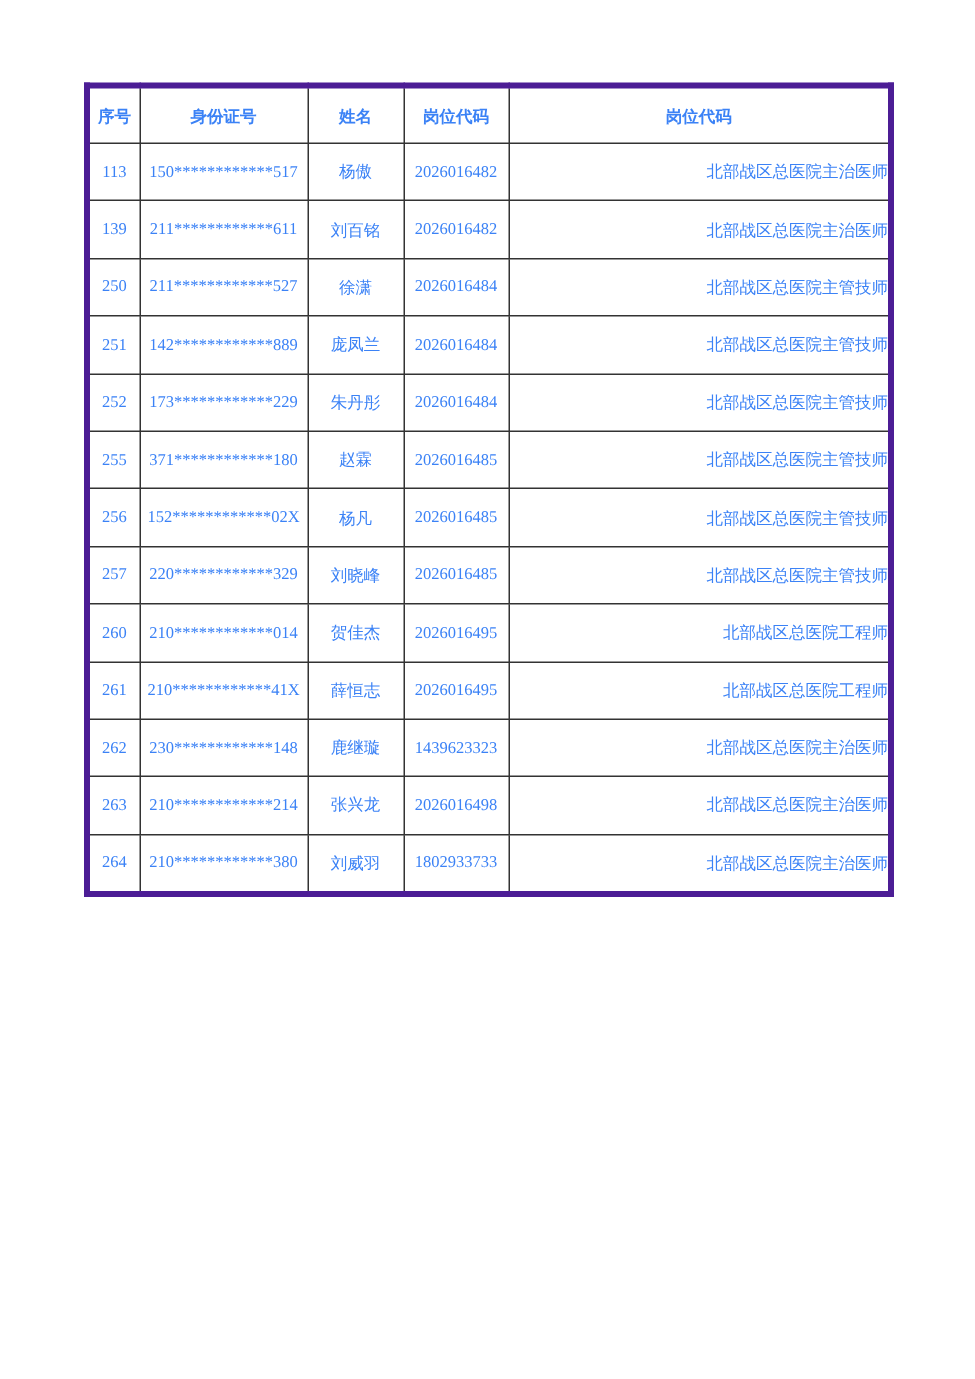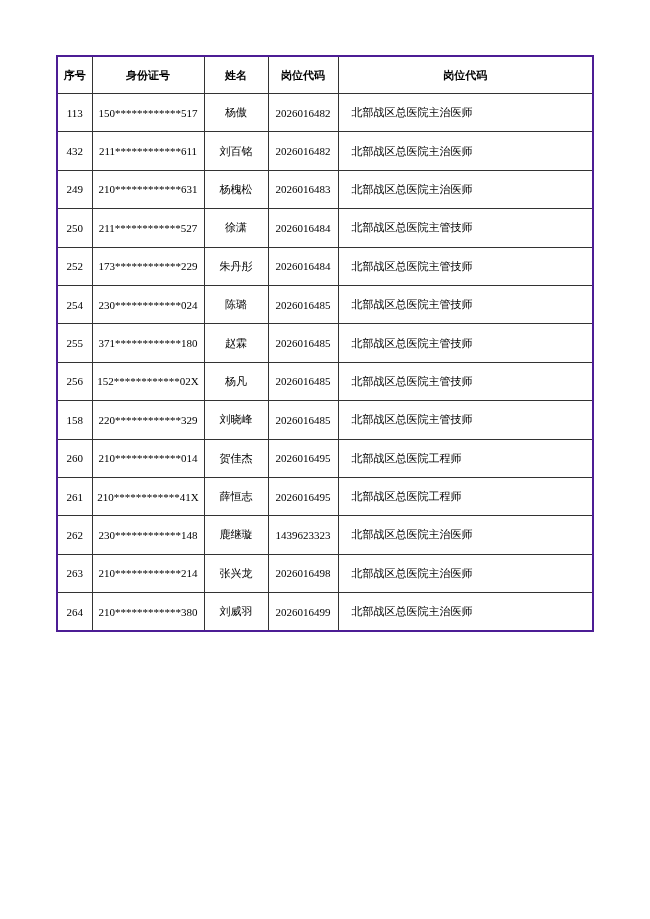--- a/index.html
+++ b/index.html
@@ -17,22 +17,22 @@
     background: #ffffff;
     overflow: hidden;
   }
   table.roster {
     position: absolute;
     left: 56px;
     top: 55px;
     width: 536px;
     border-collapse: collapse;
     table-layout: fixed;
-    color: #000000;
-    border: 2px solid #4c1d95;
+    color: #3b82f6;
+    border: 4px solid #4c1d95;
   }
   table.roster th,
   table.roster td {
     border: 1px solid #333333;
     font-size: 11px;
     text-align: center;
     vertical-align: middle;
     padding: 0;
     overflow: hidden;
     white-space: nowrap;
@@ -44,22 +44,22 @@
   }
   table.roster tbody td {
     height: 37.4px;
     font-weight: normal;
   }
   table.roster td.col-job-title,
   table.roster th.col-head-job-title {
     text-align: center;
   }
   table.roster td.col-job-title {
-    text-align: left;
-    padding-left: 13px;
+    text-align: right;
+    padding-left: 1px;
   }
   col.c-serial { width: 35px; }
   col.c-id     { width: 112px; }
   col.c-name   { width: 64px; }
   col.c-code   { width: 70px; }
   col.c-title  { width: 255px; }
 </style>
 </head>
 <body>
 
@@ -83,70 +83,63 @@
     </thead>
     <tbody>
         <tr>
           <td class="col-serial-number">113</td>
           <td class="col-id-number">150************517</td>
           <td class="col-name">杨傲</td>
           <td class="col-job-code">2026016482</td>
           <td class="col-job-title">北部战区总医院主治医师</td>
         </tr>
         <tr>
-          <td class="col-serial-number">432</td>
+          <td class="col-serial-number">139</td>
           <td class="col-id-number">211************611</td>
           <td class="col-name">刘百铭</td>
           <td class="col-job-code">2026016482</td>
-          <td class="col-job-title">北部战区总医院主治医师</td>
-        </tr>
-        <tr>
-          <td class="col-serial-number">249</td>
-          <td class="col-id-number">210************631</td>
-          <td class="col-name">杨槐松</td>
-          <td class="col-job-code">2026016483</td>
           <td class="col-job-title">北部战区总医院主治医师</td>
         </tr>
         <tr>
           <td class="col-serial-number">250</td>
           <td class="col-id-number">211************527</td>
           <td class="col-name">徐潇</td>
           <td class="col-job-code">2026016484</td>
           <td class="col-job-title">北部战区总医院主管技师</td>
         </tr>
         <tr>
+          <td class="col-serial-number">251</td>
+          <td class="col-id-number">142************889</td>
+          <td class="col-name">庞凤兰</td>
+          <td class="col-job-code">2026016484</td>
+          <td class="col-job-title">北部战区总医院主管技师</td>
+        </tr>
+        <tr>
           <td class="col-serial-number">252</td>
           <td class="col-id-number">173************229</td>
           <td class="col-name">朱丹彤</td>
           <td class="col-job-code">2026016484</td>
-          <td class="col-job-title">北部战区总医院主管技师</td>
-        </tr>
-        <tr>
-          <td class="col-serial-number">254</td>
-          <td class="col-id-number">230************024</td>
-          <td class="col-name">陈璐</td>
-          <td class="col-job-code">2026016485</td>
           <td class="col-job-title">北部战区总医院主管技师</td>
         </tr>
         <tr>
           <td class="col-serial-number">255</td>
           <td class="col-id-number">371************180</td>
           <td class="col-name">赵霖</td>
           <td class="col-job-code">2026016485</td>
           <td class="col-job-title">北部战区总医院主管技师</td>
         </tr>
         <tr>
           <td class="col-serial-number">256</td>
           <td class="col-id-number">152************02X</td>
           <td class="col-name">杨凡</td>
           <td class="col-job-code">2026016485</td>
           <td class="col-job-title">北部战区总医院主管技师</td>
         </tr>
         <tr>
-          <td class="col-serial-number">158</td>
+          <td class="col-serial-number">257</td>
           <td class="col-id-number">220************329</td>
           <td class="col-name">刘晓峰</td>
           <td class="col-job-code">2026016485</td>
           <td class="col-job-title">北部战区总医院主管技师</td>
         </tr>
         <tr>
           <td class="col-serial-number">260</td>
           <td class="col-id-number">210************014</td>
           <td class="col-name">贺佳杰</td>
           <td class="col-job-code">2026016495</td>
@@ -170,18 +163,18 @@
           <td class="col-serial-number">263</td>
           <td class="col-id-number">210************214</td>
           <td class="col-name">张兴龙</td>
           <td class="col-job-code">2026016498</td>
           <td class="col-job-title">北部战区总医院主治医师</td>
         </tr>
         <tr>
           <td class="col-serial-number">264</td>
           <td class="col-id-number">210************380</td>
           <td class="col-name">刘威羽</td>
-          <td class="col-job-code">2026016499</td>
+          <td class="col-job-code">1802933733</td>
           <td class="col-job-title">北部战区总医院主治医师</td>
         </tr>
       </tbody>
   </table>
 </div>
 
 </body></html>

